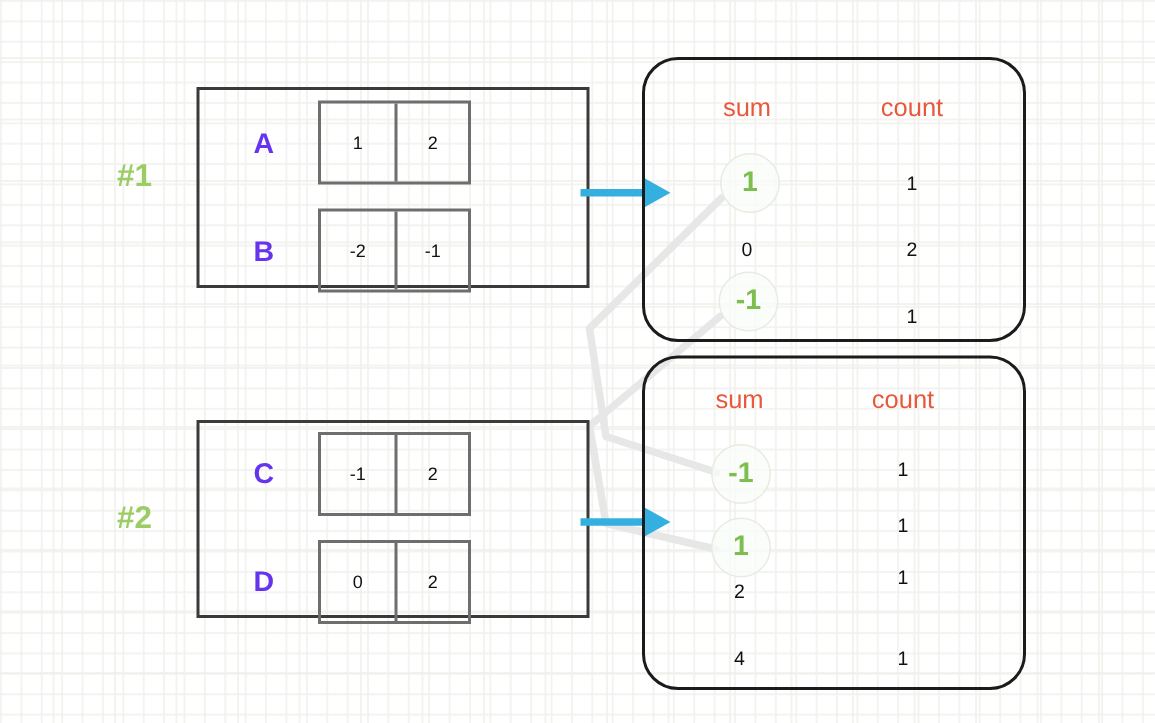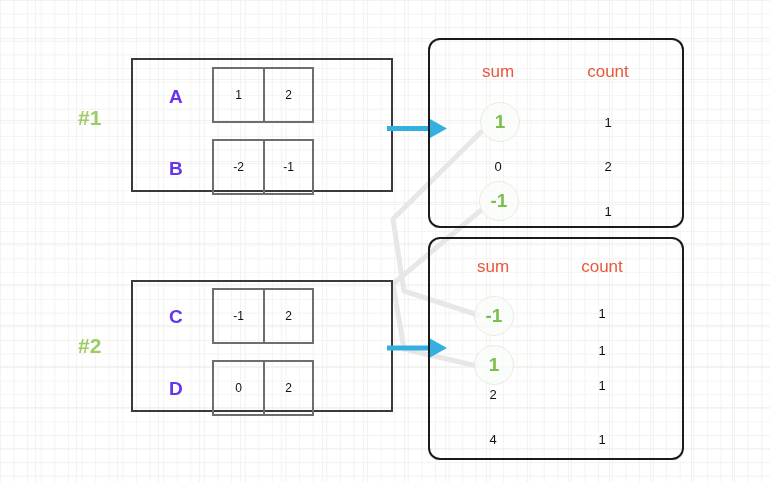--- a/index.html
+++ b/index.html
@@ -73,21 +73,21 @@
     justify-content: center;
     font-size: 12px;
     color: #111111;
     font-family: "Liberation Sans", sans-serif;
   }
   .cellpair .cell + .cell { border-left: 2px solid #6e6e6e; }
 
   
   .round-box {
     border: 2px solid #1b1b1b;
-    border-radius: 12px;
+    border-radius: 24px;
     box-sizing: border-box;
     background: transparent;
     padding-left: 36px;
   }
   .col-head {
     position: absolute;
     font-size: 17px;
     color: #e8583c;
     font-family: "Liberation Sans", sans-serif;
     text-align: center;

